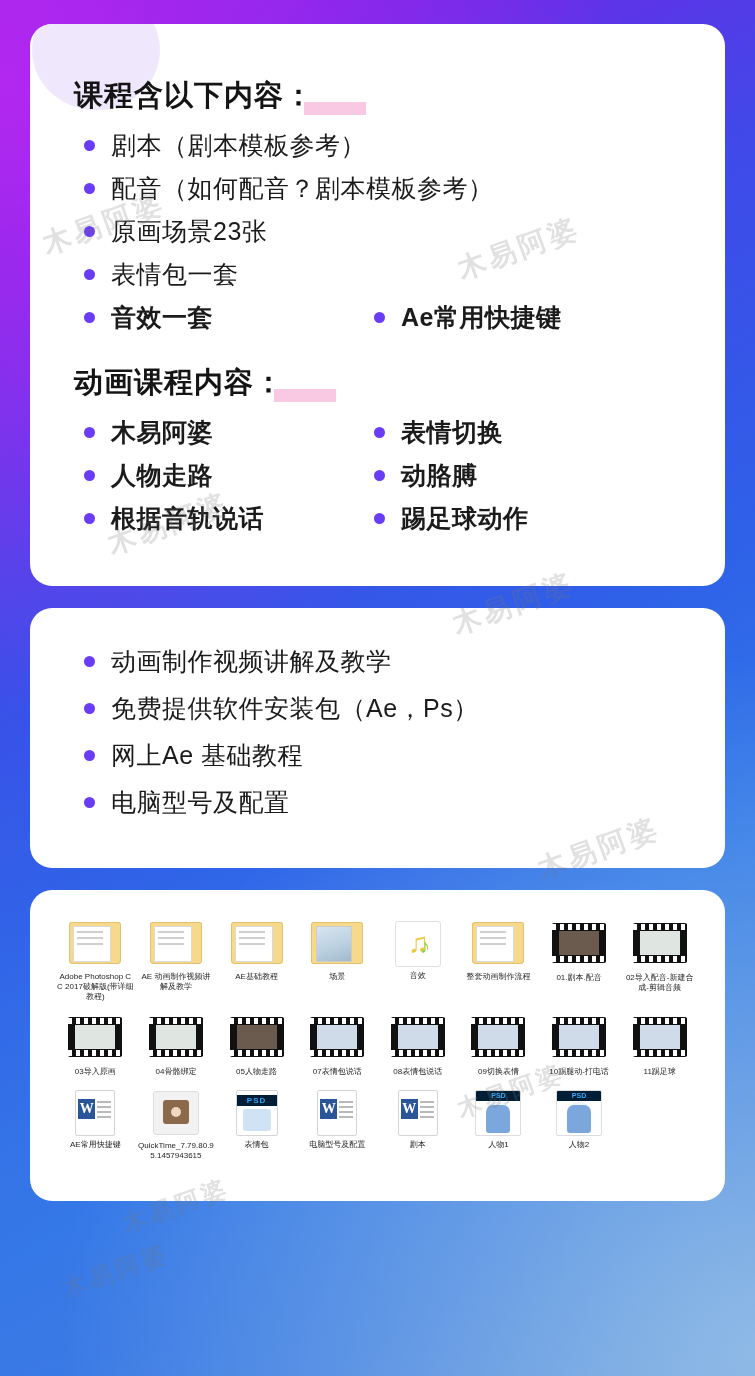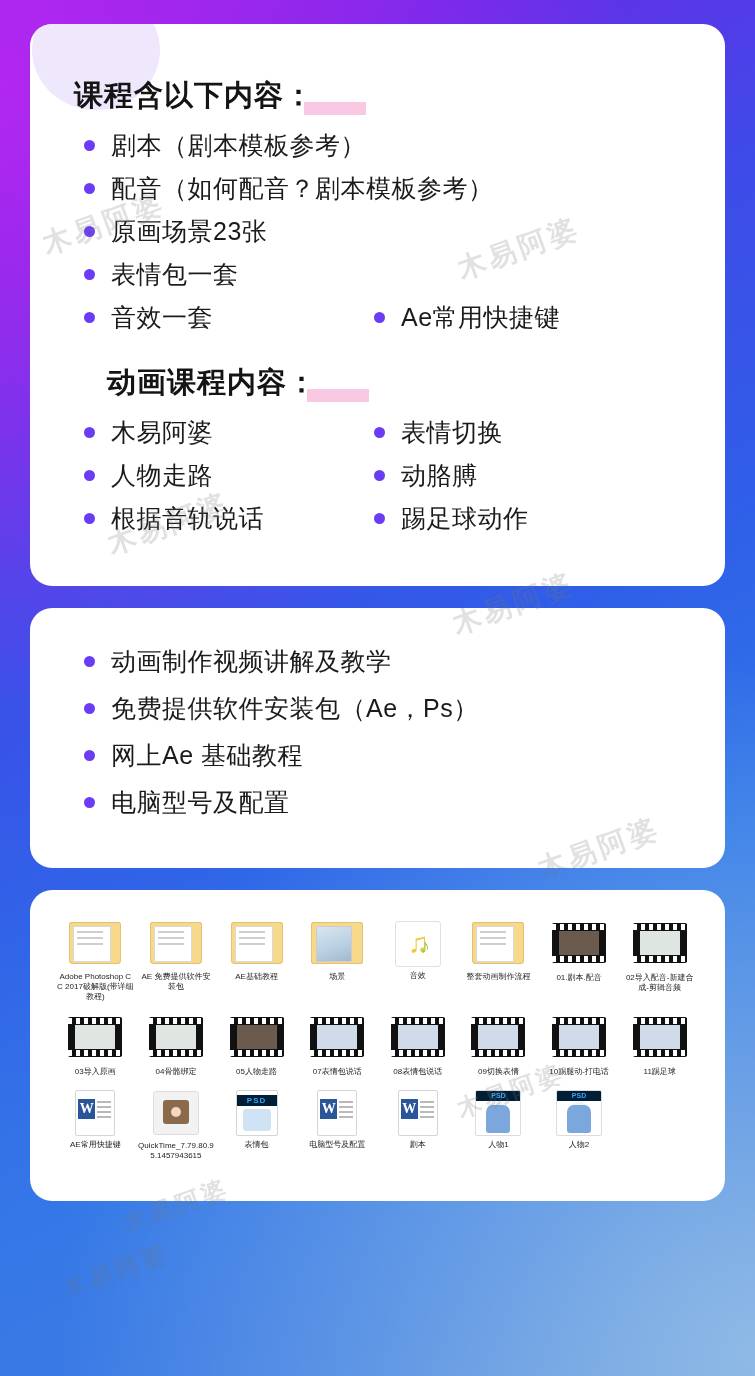--- a/index.html
+++ b/index.html
@@ -92,20 +92,21 @@
     height: 11px;
     border-radius: 50%;
     background: #6b3cf5;
     margin-right: 16px;
     margin-left: 10px;
   }
 
   .row-split {
     display: flex;
     align-items: center;
+    font-weight: bold;
   }
   .row-split .left { width: 290px; display: flex; align-items: center; }
   .row-split .right { flex: 1; display: flex; align-items: center; }
 
   .card-2 { padding: 38px 44px 34px 44px; }
   .card-2 ul.bullets li { margin-bottom: 17px; }
 
   .card-3 { padding: 26px 26px 34px 26px; }
 
   .file-grid {
@@ -389,21 +390,21 @@
           <span class="dot"></span>
           <span>音效一套</span>
         </span>
         <span class="right">
           <span class="dot"></span>
           <span>Ae常用快捷键</span>
         </span>
       </li>
     </ul>
 
-    <h2 class="sec-title" style="margin-top:18px;margin-left:33px;">
+    <h2 class="sec-title" style="margin-top:18px;">
       <span>动画课程内容：</span>
       <span class="hl"></span>
     </h2>
 
     <ul class="bullets">
       <li class="row-split">
         <span class="left">
           <span class="dot"></span>
           <span>木易阿婆</span>
         </span>
@@ -462,21 +463,21 @@
       <div class="file">
         <div class="thumb">
             <div class="ic-folder"></div>
           </div>
         <div class="file-label">Adobe Photoshop CC 2017破解版(带详细教程)</div>
       </div>
       <div class="file">
         <div class="thumb">
             <div class="ic-folder"></div>
           </div>
-        <div class="file-label">AE 免费提供软件安装包</div>
+        <div class="file-label">AE 动画制作视频讲解及教学</div>
       </div>
       <div class="file">
         <div class="thumb">
             <div class="ic-folder"></div>
           </div>
         <div class="file-label">AE基础教程</div>
       </div>
       <div class="file">
         <div class="thumb">
             <div class="ic-scene"></div>

